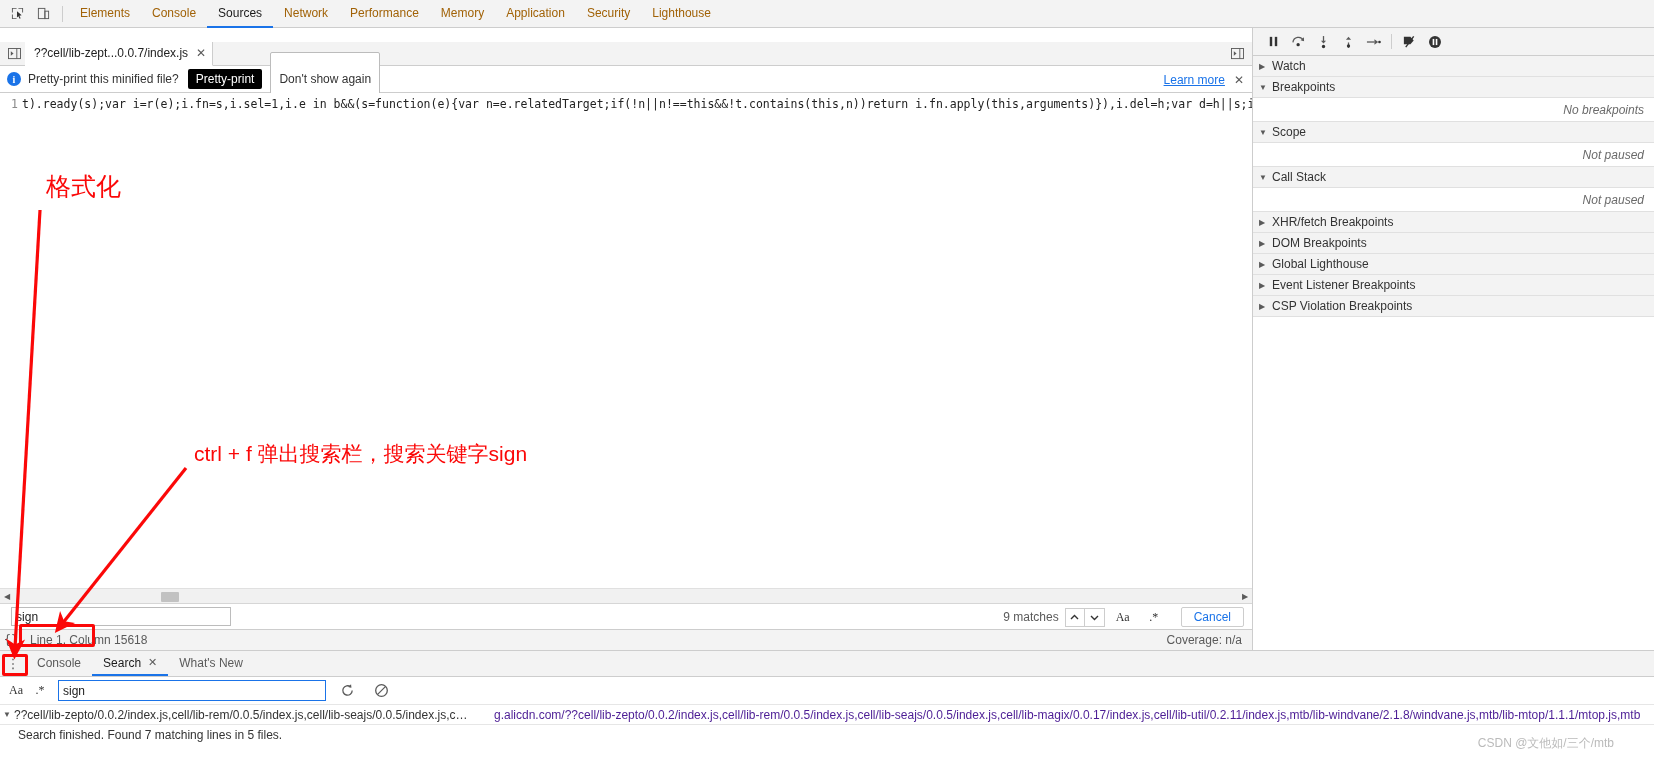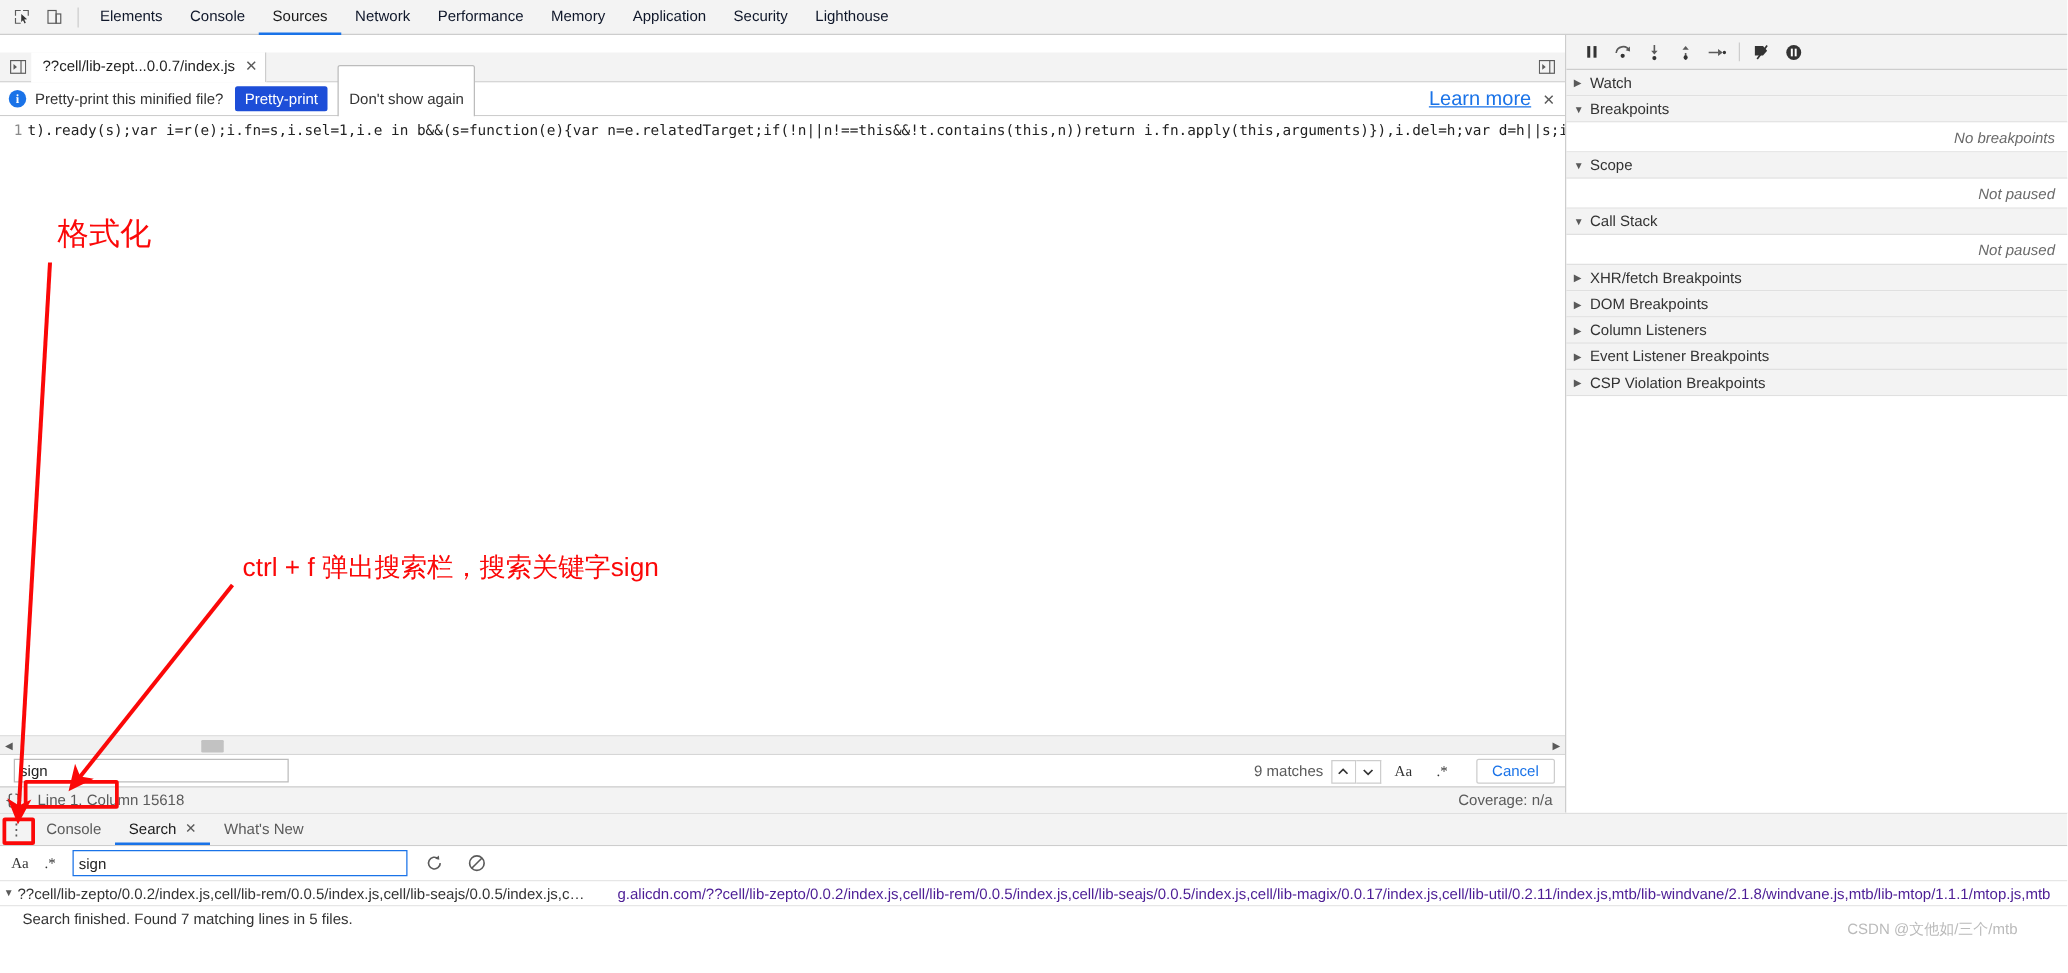--- a/index.html
+++ b/index.html
@@ -28,21 +28,21 @@
     cursor: pointer;
   }
   .tb-sep {
     width: 1px; height: 16px; background: #cdcdcd; margin: 0 6px;
   }
   .main-tabs { display: flex; align-items: stretch; height: 28px; }
   .main-tab {
     display: flex; align-items: center;
     padding: 0 11px;
     height: 28px;
-    color: #0f172a;
+    color: #a16207;
     font-size: 12px;
     cursor: pointer;
     border-bottom: 2px solid transparent;
     white-space: nowrap;
   }
   .main-tab.active {
     color: #1a1a1a;
     border-bottom: 2px solid #1a73e8;
   }
 
@@ -102,38 +102,38 @@
   .info-ic {
     width: 14px; height: 14px; border-radius: 50%;
     background: #1a73e8; color: #fff;
     font-size: 10px; font-weight: bold;
     display: flex; align-items: center; justify-content: center;
     font-family: "Liberation Serif", serif;
     margin-right: 7px;
   }
   .infobar-text { font-size: 12px; color: #333; margin-right: 9px; }
   .btn-primary {
-    background: #1d4ed8; color: #fff;
+    background: #000000; color: #fff;
     border: none; border-radius: 2px;
     font-size: 12px; padding: 3px 8px;
     cursor: pointer;
     font-family: "Liberation Sans", sans-serif;
   }
   .btn-secondary {
     background: #fff; color: #333;
     border: 1px solid #bcbcbc; border-radius: 2px;
     font-size: 12px; padding: 19px 8px;
     margin-left: 8px; cursor: pointer;
     font-family: "Liberation Sans", sans-serif;
   }
   .infobar-right {
     position: absolute; right: 8px; top: 0; height: 27px;
     display: flex; align-items: center;
   }
-  .learn-more { color: #1a73e8; font-size: 16px; text-decoration: underline; cursor: pointer; }
+  .learn-more { color: #1a73e8; font-size: 12px; text-decoration: underline; cursor: pointer; }
   .infobar-close { margin-left: 9px; color: #5a5a5a; cursor: pointer; font-size: 12px; }
 
   
   .editor {
     flex: 1;
     position: relative;
     background: #fff;
     overflow: hidden;
   }
   .code-line {
@@ -588,21 +588,21 @@
       <div class="acc-header">
         <span class="tri">▶</span>
         <span>XHR/fetch Breakpoints</span>
       </div>
       <div class="acc-header">
         <span class="tri">▶</span>
         <span>DOM Breakpoints</span>
       </div>
       <div class="acc-header">
         <span class="tri">▶</span>
-        <span>Column Listeners</span>
+        <span>Global Lighthouse</span>
       </div>
       <div class="acc-header">
         <span class="tri">▶</span>
         <span>Event Listener Breakpoints</span>
       </div>
       <div class="acc-header">
         <span class="tri">▶</span>
         <span>CSP Violation Breakpoints</span>
       </div>
       <div class="debug-fill"></div>

